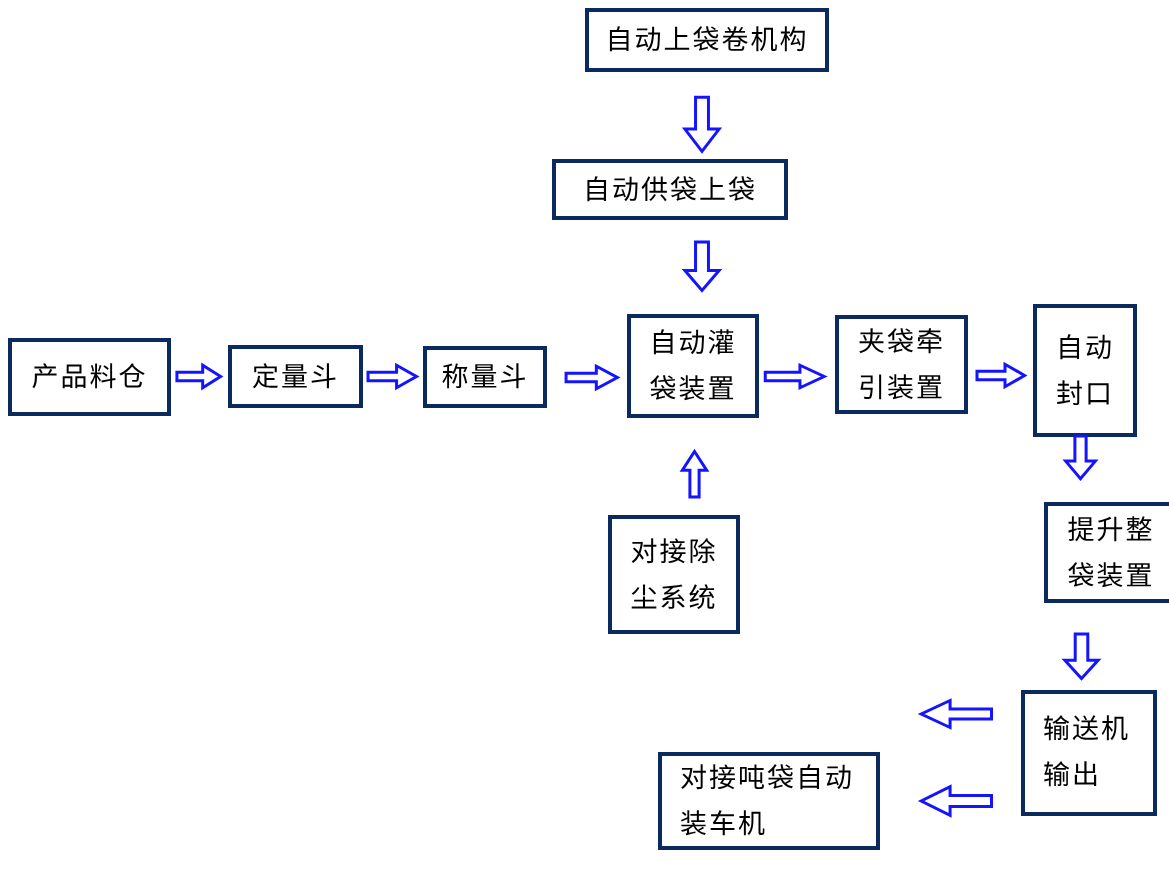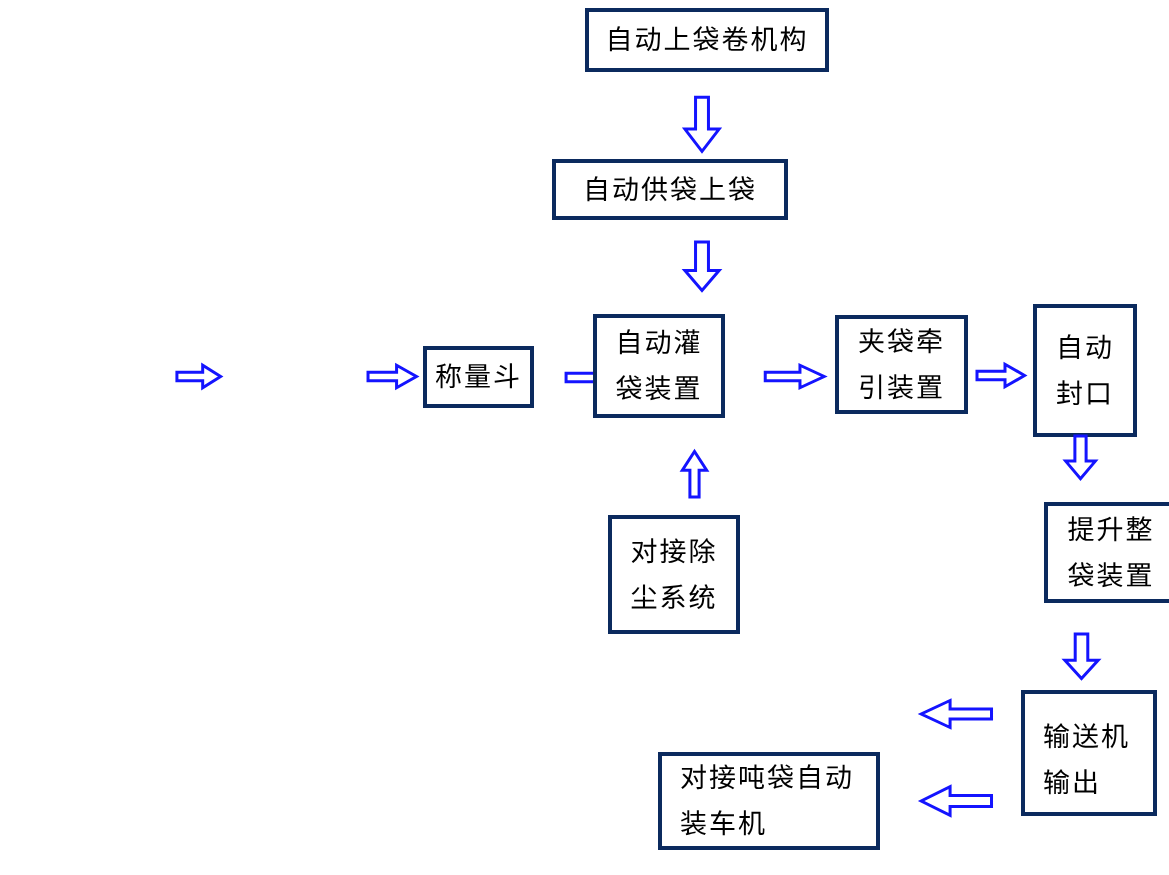--- a/index.html
+++ b/index.html
@@ -27,21 +27,21 @@
     display:block;
     line-height:46px;
     white-space:nowrap;
   }
   .node.left{
     align-items:flex-start;
     padding-left:18px;
   }
   .node.top{
     justify-content:flex-start;
-    padding-top:20px;
+    padding-top:12px;
   }
   .arrow{
     position:absolute;
     overflow:visible;
   }
   .arrow polygon{
     fill:#ffffff;
     stroke:var(--blue,#1414FF);
     stroke-width:3;
     stroke-linejoin:miter;
@@ -62,39 +62,45 @@
   </svg>
 
   <div class="node" style="left:552px;top:159px;width:236px;height:61px">
     <span class="ln">自动供袋上袋</span>
   </div>
 
   <svg class="arrow" style="left:683px;top:241px;width:38px;height:51px" viewBox="0 0 100 100" preserveAspectRatio="none">
     <polygon points="33,2 33,58 5,58 50,97 95,58 67,58 67,2"></polygon>
   </svg>
 
+  <div class="node" style="left:8px;top:338px;width:163px;height:78px">
+    <span class="ln">产品料仓</span>
+  </div>
 
   <svg class="arrow" style="left:176px;top:364px;width:46px;height:25px" viewBox="0 0 100 100" preserveAspectRatio="none">
     <polygon points="2,33 58,33 58,5 97,50 58,95 58,67 2,67"></polygon>
   </svg>
 
+  <div class="node" style="left:228px;top:345px;width:135px;height:63px">
+    <span class="ln">定量斗</span>
+  </div>
 
   <svg class="arrow" style="left:367px;top:364px;width:51px;height:25px" viewBox="0 0 100 100" preserveAspectRatio="none">
     <polygon points="2,33 58,33 58,5 97,50 58,95 58,67 2,67"></polygon>
   </svg>
 
-  <div class="node" style="left:423px;top:346px;width:111px;height:62px">
+  <div class="node" style="left:423px;top:346px;width:124px;height:62px">
     <span class="ln">称量斗</span>
   </div>
 
   <svg class="arrow" style="left:565px;top:365px;width:54px;height:25px" viewBox="0 0 100 100" preserveAspectRatio="none">
     <polygon points="2,33 58,33 58,5 97,50 58,95 58,67 2,67"></polygon>
   </svg>
 
-  <div class="node" style="left:593px;top:314px;width:132px;height:104px">
+  <div class="node" style="left:627px;top:314px;width:132px;height:104px">
     <span class="ln">自动灌</span>
     <span class="ln">袋装置</span>
   </div>
 
   <svg class="arrow" style="left:764px;top:364px;width:62px;height:25px" viewBox="0 0 100 100" preserveAspectRatio="none">
     <polygon points="2,33 58,33 58,5 97,50 58,95 58,67 2,67"></polygon>
   </svg>
 
   <div class="node" style="left:835px;top:315px;width:133px;height:99px">
     <span class="ln">夹袋牵</span>

